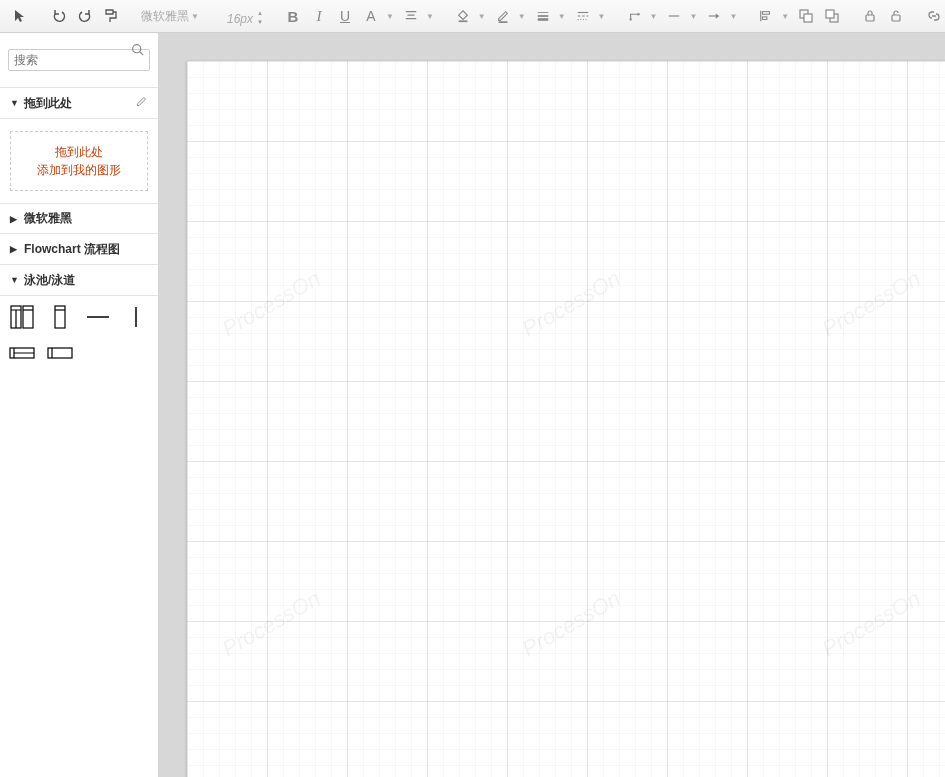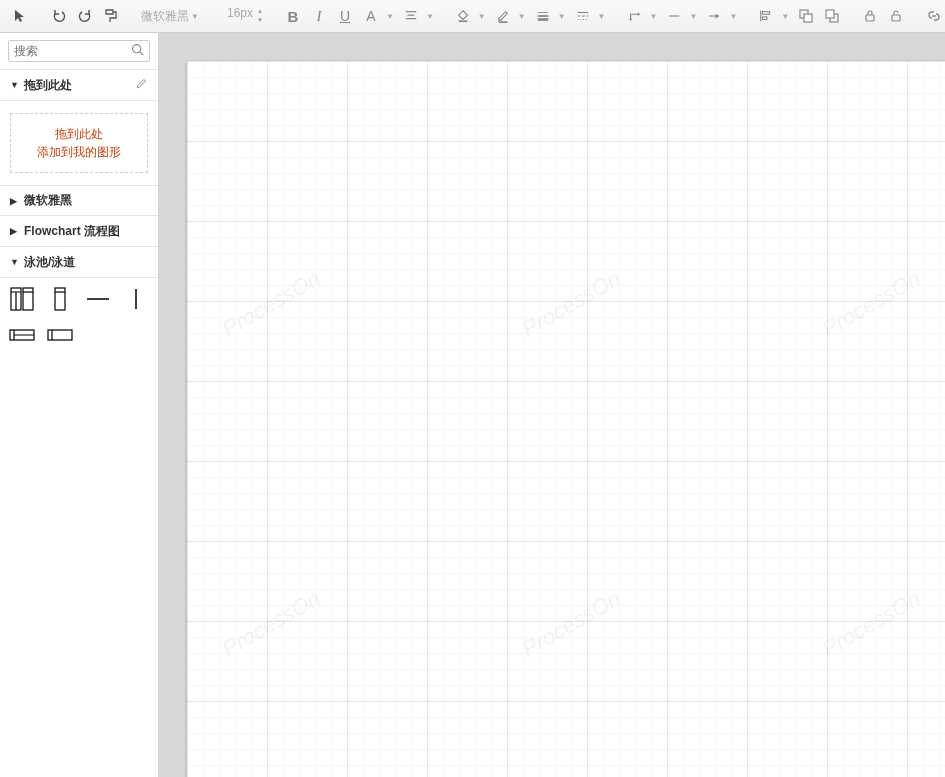--- a/index.html
+++ b/index.html
@@ -6,29 +6,29 @@
     body { font-family: "Microsoft YaHei", Arial, sans-serif; font-size: 12px; color: #333; background: #fff; overflow: hidden; }
     
     
     .toolbar { height: 33px; background: linear-gradient(180deg, #fafafa 0%, #f0f0f0 100%); border-bottom: 1px solid #cfcfcf; display: flex; align-items: center; padding: 0 4px; }
     .toolbar .group { display: flex; align-items: center; height: 100%; padding: 0 4px; }
     .toolbar .sep { width: 1px; height: 22px; background: #d0d0d0; margin: 0 2px; }
     .toolbar .btn { width: 26px; height: 26px; display: flex; align-items: center; justify-content: center; border-radius: 2px; cursor: pointer; color: #555; }
     .toolbar .btn svg { width: 16px; height: 16px; }
     .toolbar .btn.small svg { width: 14px; height: 14px; }
     .font-select { min-width: 72px; height: 22px; padding: 0 4px; color: #aaa; display: flex; align-items: center; justify-content: flex-start; border: 1px solid transparent; border-radius: 2px; cursor: pointer; }
-    .font-size { width: 48px; height: 22px; display: flex; align-items: flex-start; justify-content: space-between; color: #aaa; border: 1px solid transparent; border-radius: 2px; padding: 0 2px 0 6px; cursor: pointer; }
+    .font-size { width: 48px; height: 22px; display: flex; align-items: flex-end; justify-content: space-between; color: #aaa; border: 1px solid transparent; border-radius: 2px; padding: 0 2px 0 6px; cursor: pointer; font-style: italic; }
     .stepper { display: flex; flex-direction: column; }
     .stepper span { width: 10px; height: 9px; display: flex; align-items: center; justify-content: center; font-size: 6px; line-height: 1; color: #999; }
     .dd-caret { font-size: 8px; color: #aaa; margin-left: 2px; }
     .btn-with-dd { display: flex; align-items: center; height: 26px; padding-right: 4px; cursor: pointer; border-radius: 2px; }
     
     
     .sidebar { position: absolute; top: 33px; left: 0; width: 159px; bottom: 0; background: #fff; border-right: 1px solid #d6d6d6; display: flex; flex-direction: column; }
-    .search-box { padding: 7px 8px; border-bottom: 1px solid #e5e5e5; position: relative; }
+    .search-box { padding: 16px 8px; border-bottom: 1px solid #e5e5e5; position: relative; }
     .search-box input { width: 100%; height: 22px; border: 1px solid #ccc; border-radius: 2px; padding: 0 24px 0 5px; font-size: 12px; outline: none; }
     .search-box .search-icon { position: absolute; right: 14px; top: 10px; color: #888; }
     .section-header { height: 31px; display: flex; align-items: center; padding: 0 10px; border-bottom: 1px solid #e5e5e5; cursor: pointer; font-weight: bold; position: relative; }
     .section-header .caret { width: 10px; margin-right: 4px; font-size: 9px; color: #333; }
     .section-header .edit-ico { position: absolute; right: 10px; color: #888; }
     .drop-zone { margin: 12px 10px; border: 1px dashed #ccc; height: 60px; display: flex; flex-direction: column; align-items: center; justify-content: center; color: #c2410c; line-height: 1.5; }
     .shapes-grid { padding: 6px; display: flex; flex-wrap: wrap; gap: 6px; }
     .shape-cell { width: 32px; height: 30px; display: flex; align-items: center; justify-content: center; cursor: grab; }
     .shape-cell svg { width: 28px; height: 26px; stroke: #000; fill: none; stroke-width: 1.2; }
     

